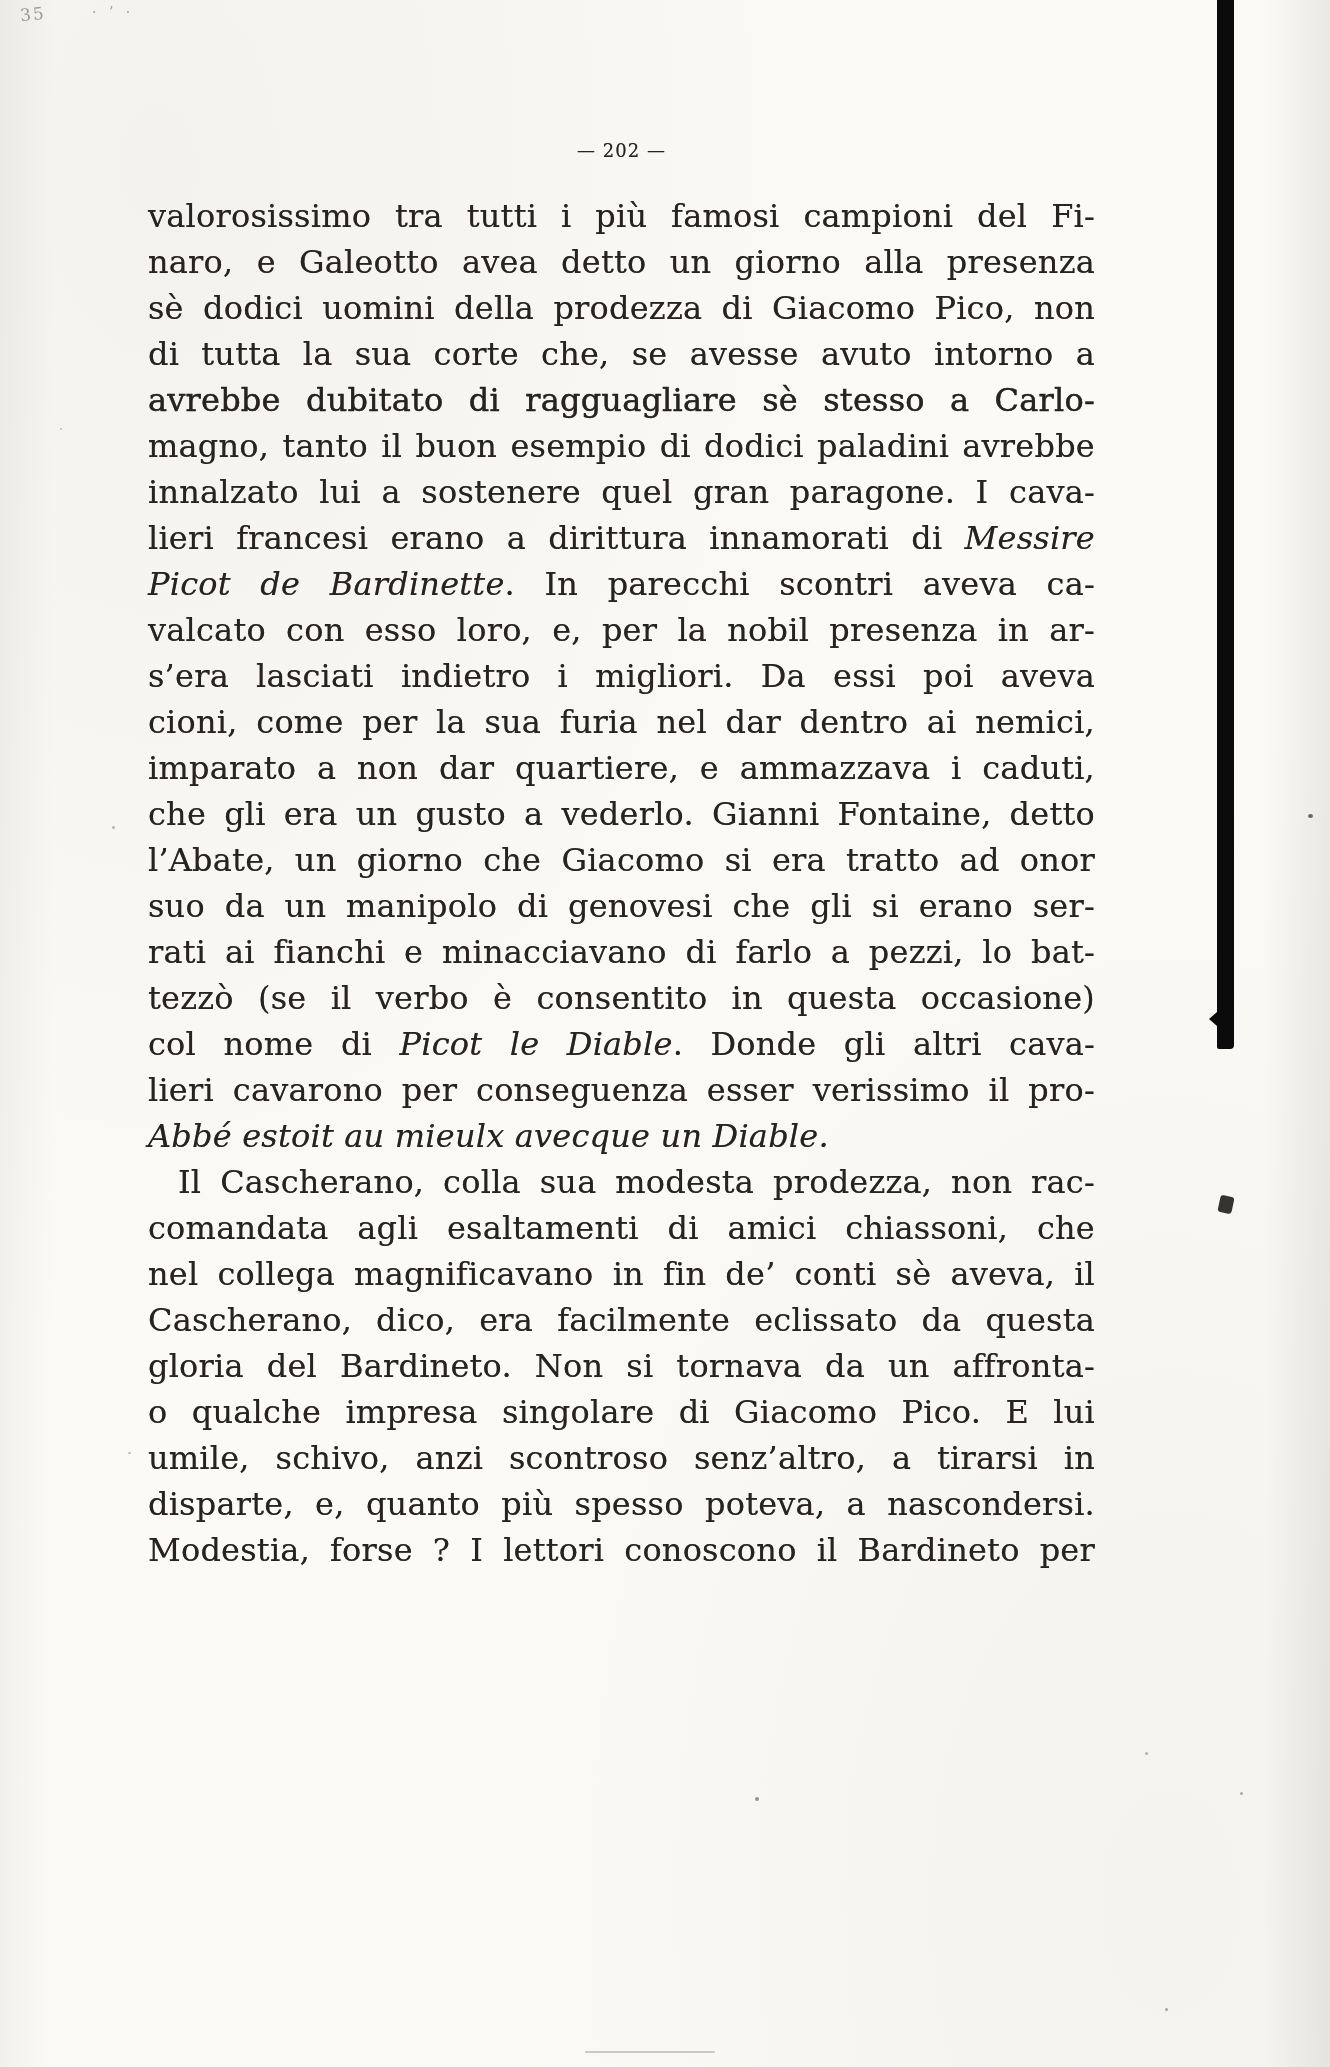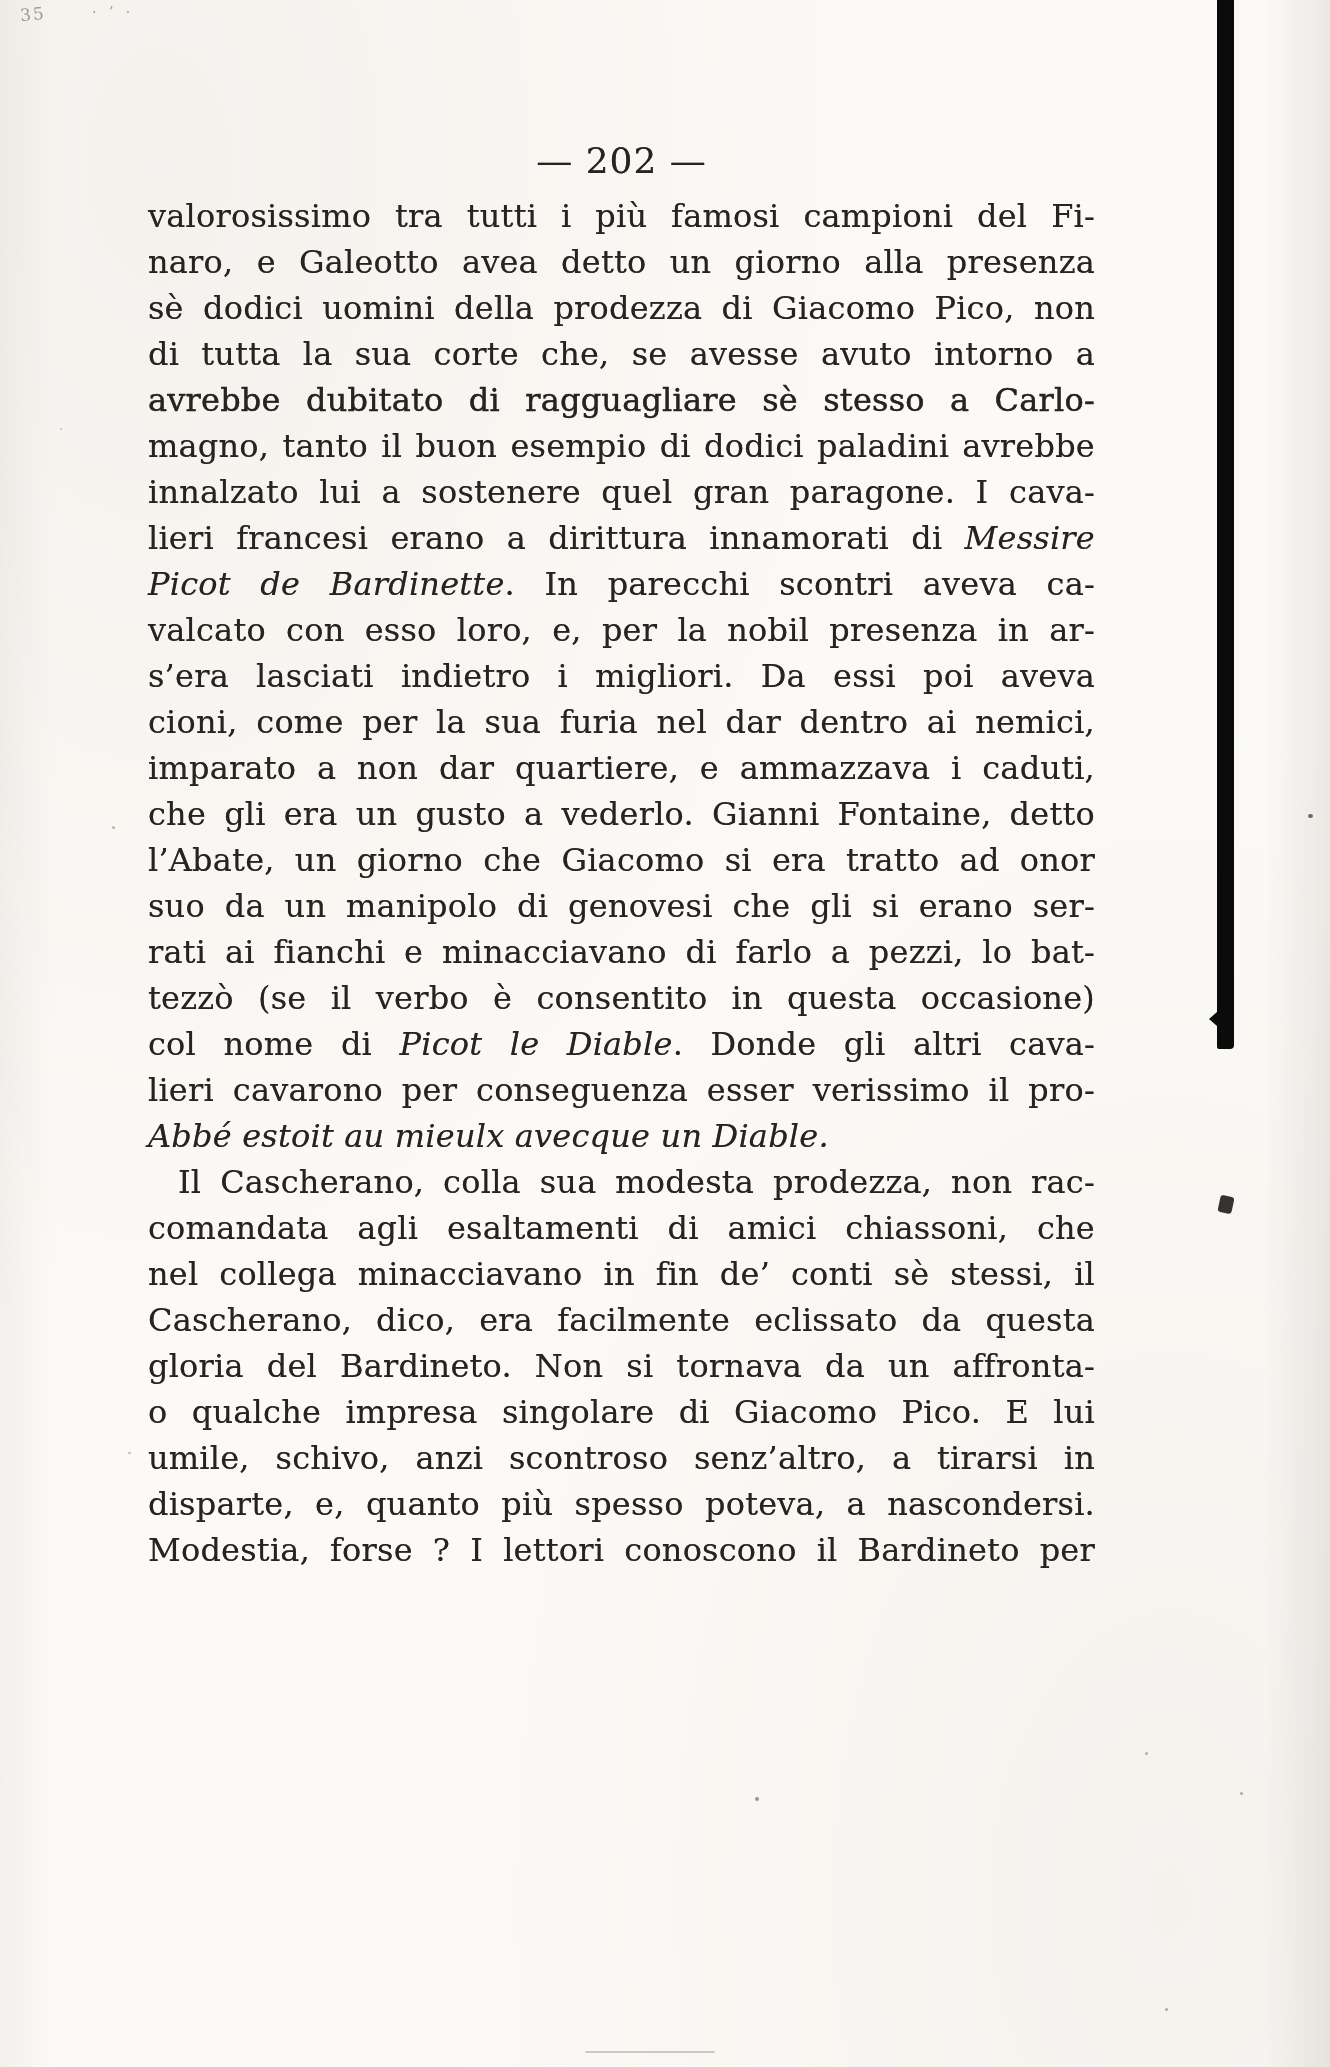--- a/index.html
+++ b/index.html
@@ -18,21 +18,21 @@
       radial-gradient(ellipse at 88% 92%, rgba(110,100,80,0.05), transparent 45%),
       linear-gradient(to right, rgba(90,85,70,0.06), rgba(0,0,0,0) 4%, rgba(0,0,0,0) 95%, rgba(60,55,45,0.09));
     font-family: "DejaVu Serif", "Liberation Serif", serif;
     color: var(--ink);
   }
 
   .page-number {
     position: absolute;
     left: 148px; top: 140px; width: 947px;
     text-align: center;
-    font-size: 36px;
+    font-size: 18px;
     letter-spacing: 1px;
     text-shadow: 0 0 0.5px rgba(45,40,32,0.5);
   }
 
   .text-block {
     position: absolute;
     left: 148px; top: 193px; width: 947px;
     font-size: 32px;
     line-height: 46px;
     letter-spacing: 0.2px;
@@ -117,21 +117,21 @@
     <div class="line">che gli era un gusto a vederlo. Gianni Fontaine, detto</div>
     <div class="line">l’Abate, un giorno che Giacomo si era tratto ad onor</div>
     <div class="line">suo da un manipolo di genovesi che gli si erano ser-</div>
     <div class="line">rati ai fianchi e minacciavano di farlo a pezzi, lo bat-</div>
     <div class="line">tezzò (se il verbo è consentito in questa occasione)</div>
     <div class="line"><span>col nome di </span><span class="italic">Picot le Diable</span><span>. Donde gli altri cava-</span></div>
     <div class="line">lieri cavarono per conseguenza esser verissimo il pro-</div>
     <div class="line no-justify"><span class="italic">Abbé estoit au mieulx avecque un Diable.</span></div>
     <div class="line indent">Il Cascherano, colla sua modesta prodezza, non rac-</div>
     <div class="line">comandata agli esaltamenti di amici chiassoni, che</div>
-    <div class="line">nel collega minacciavano in fin de’ conti sè stessi, il</div>
+    <div class="line">nel collega magnificavano in fin de’ conti sè aveva, il</div>
     <div class="line">Cascherano, dico, era facilmente eclissato da questa</div>
     <div class="line">gloria del Bardineto. Non si tornava da un affronta-</div>
     <div class="line">o qualche impresa singolare di Giacomo Pico. E lui</div>
     <div class="line">umile, schivo, anzi scontroso senz’altro, a tirarsi in</div>
     <div class="line">disparte, e, quanto più spesso poteva, a nascondersi.</div>
     <div class="line">Modestia, forse ? I lettori conoscono il Bardineto per</div>
   </div>
 
 <div class="edge-bar"></div>
 <div class="corner-mark">35</div>

